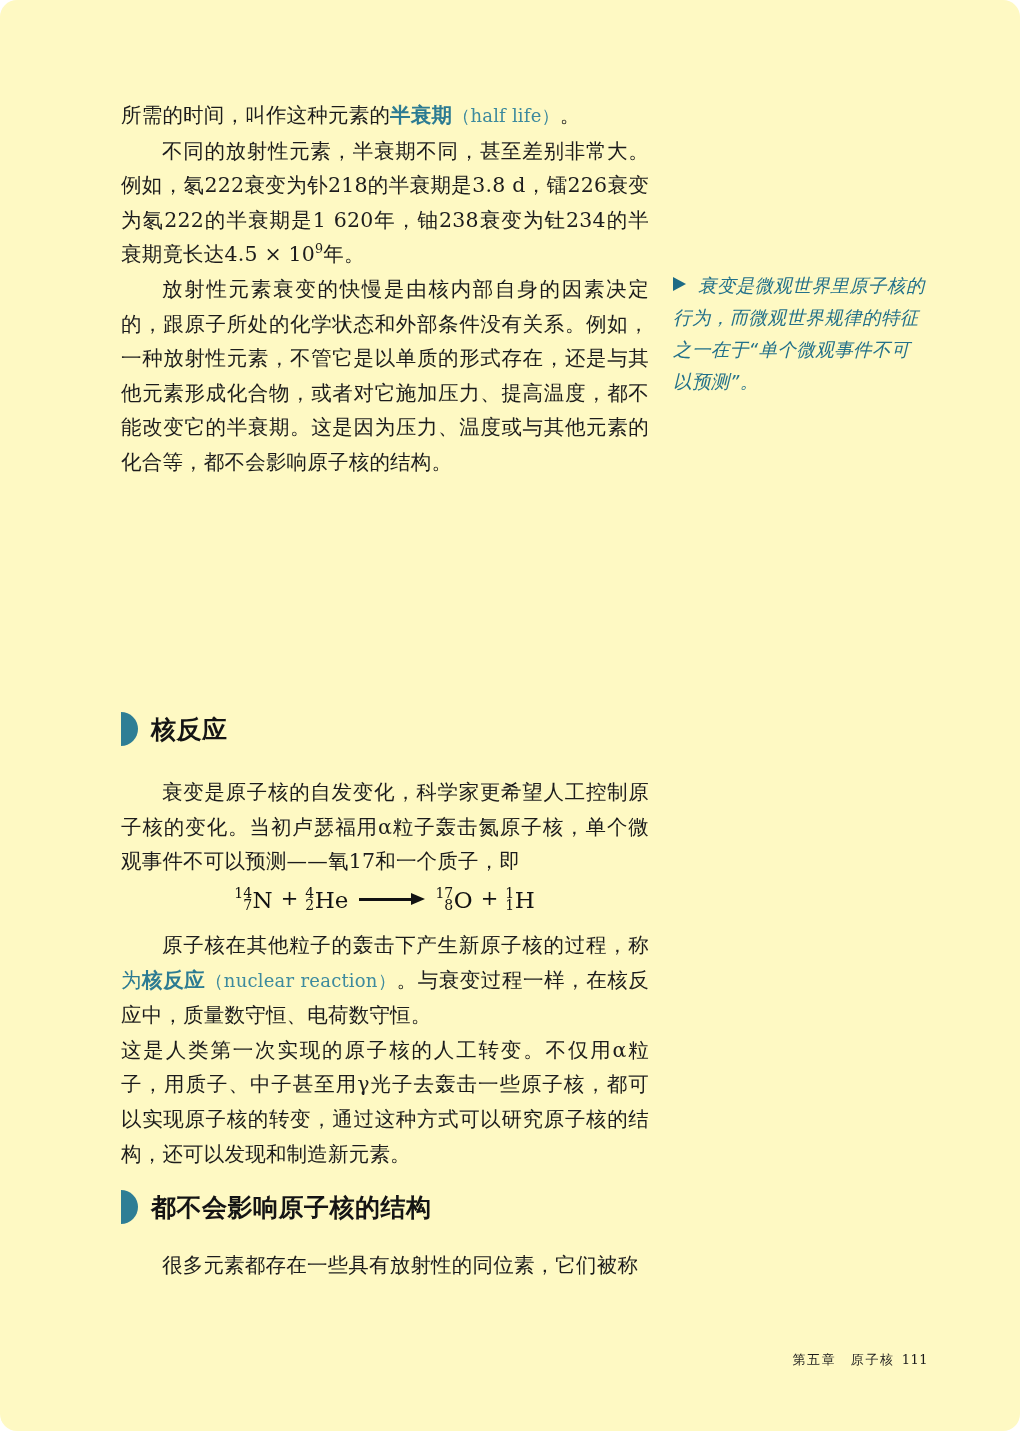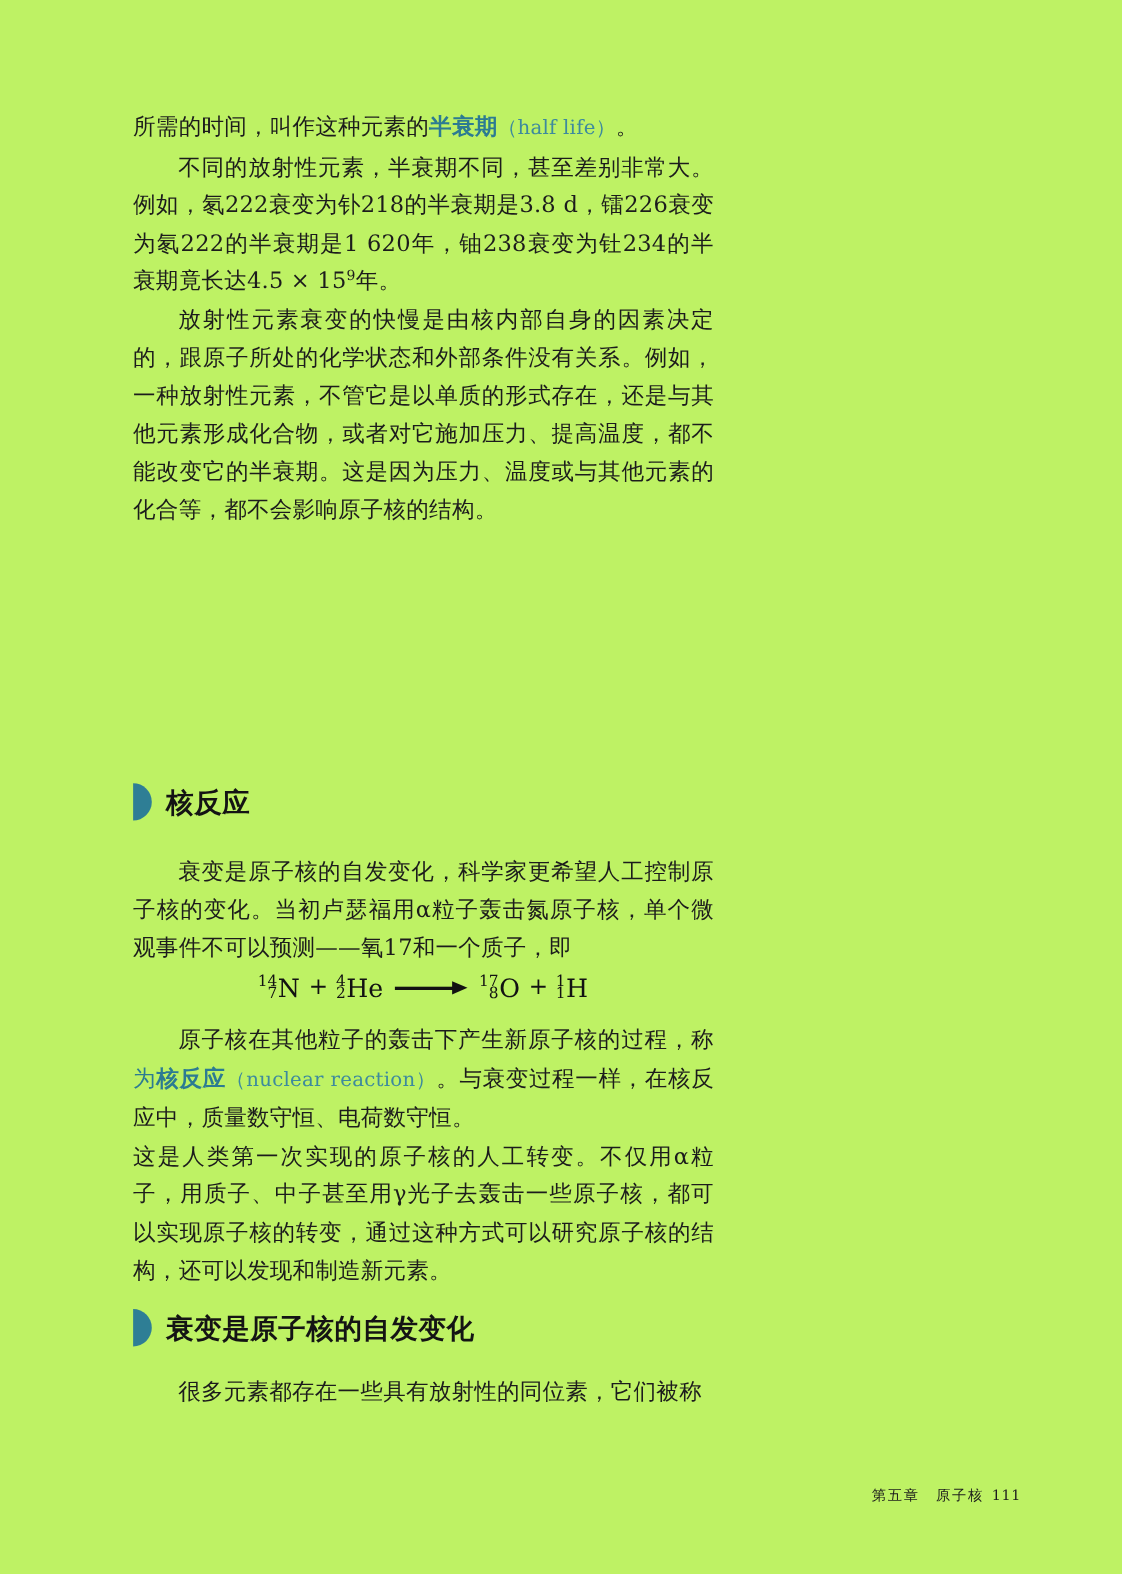--- a/index.html
+++ b/index.html
@@ -13,21 +13,22 @@
     position: relative;
     font-family: "DejaVu Serif", "Liberation Serif", serif;
     color: #1a1a1a;
     overflow: hidden;
   }
 
   
   .page {
     position: absolute;
     inset: 0;
-    background: #bef264;
+    background: #fef9c3;
+    border-radius: 17px;
   }
 
   
   .main-col {
     position: absolute;
     left: 121px;
     top: 98px;
     width: 528px;
   }
 
@@ -184,21 +185,21 @@
 </style>
 </head>
 <body>
 
 <div class="page">
 
   <div class="main-col">
 
     <p class="para"><span>所需的时间，叫作这种元素的</span><span class="teal-bold">半衰期</span><span class="teal-en">（half life）</span><span>。</span></p>
 
-    <p class="para indent"><span>不同的放射性元素，半衰期不同，甚至差别非常大。例如，氡222衰变为钋218的半衰期是3.8 d，镭226衰变为氡222的半衰期是1 620年，铀238衰变为钍234的半衰期竟长达4.5 × 15</span><sup class="exp">9</sup><span>年。</span></p>
+    <p class="para indent"><span>不同的放射性元素，半衰期不同，甚至差别非常大。例如，氡222衰变为钋218的半衰期是3.8 d，镭226衰变为氡222的半衰期是1 620年，铀238衰变为钍234的半衰期竟长达4.5 × 10</span><sup class="exp">9</sup><span>年。</span></p>
 
 
     <p class="para indent">放射性元素衰变的快慢是由核内部自身的因素决定的，跟原子所处的化学状态和外部条件没有关系。例如，一种放射性元素，不管它是以单质的形式存在，还是与其他元素形成化合物，或者对它施加压力、提高温度，都不能改变它的半衰期。这是因为压力、温度或与其他元素的化合等，都不会影响原子核的结构。</p>
   </div>
 
   <div class="heading" style="left:121px; top:712px;">
     <span class="heading-marker"></span>
     <span class="heading-text">核反应</span>
   </div>
 
@@ -211,25 +212,28 @@
   </div>
 
   <div class="main-col" style="top:928px;">
     <p class="para indent"><span>原子核在其他粒子的轰击下产生新原子核的过程，称</span><span class="teal">为</span><span class="teal-bold">核反应</span><span class="teal-en">（nuclear reaction）</span><span>。与衰变过程一样，在核反应中，质量数守恒、电荷数守恒。</span></p>
 
     <p class="para">这是人类第一次实现的原子核的人工转变。不仅用α粒子，用质子、中子甚至用γ光子去轰击一些原子核，都可以实现原子核的转变，通过这种方式可以研究原子核的结构，还可以发现和制造新元素。</p>
   </div>
 
   <div class="heading" style="left:121px; top:1190px;">
     <span class="heading-marker"></span>
-    <span class="heading-text">衰变是原子核的自发变化</span>
+    <span class="heading-text">都不会影响原子核的结构</span>
   </div>
 
   <div class="main-col" style="top:1248px;">
     <p class="para indent">很多元素都存在一些具有放射性的同位素，它们被称</p>
   </div>
 
+  <div class="margin-note">
+    <span class="note-tri"></span><span>衰变是微观世界里原子核的行为，而微观世界规律的特征之一在于“单个微观事件不可以预测”。</span>
+  </div>
 
   <div class="footer">
     <span>第五章　原子核</span><span class="pagenum">111</span>
   </div>
 
 </div>
 
 </body></html>

